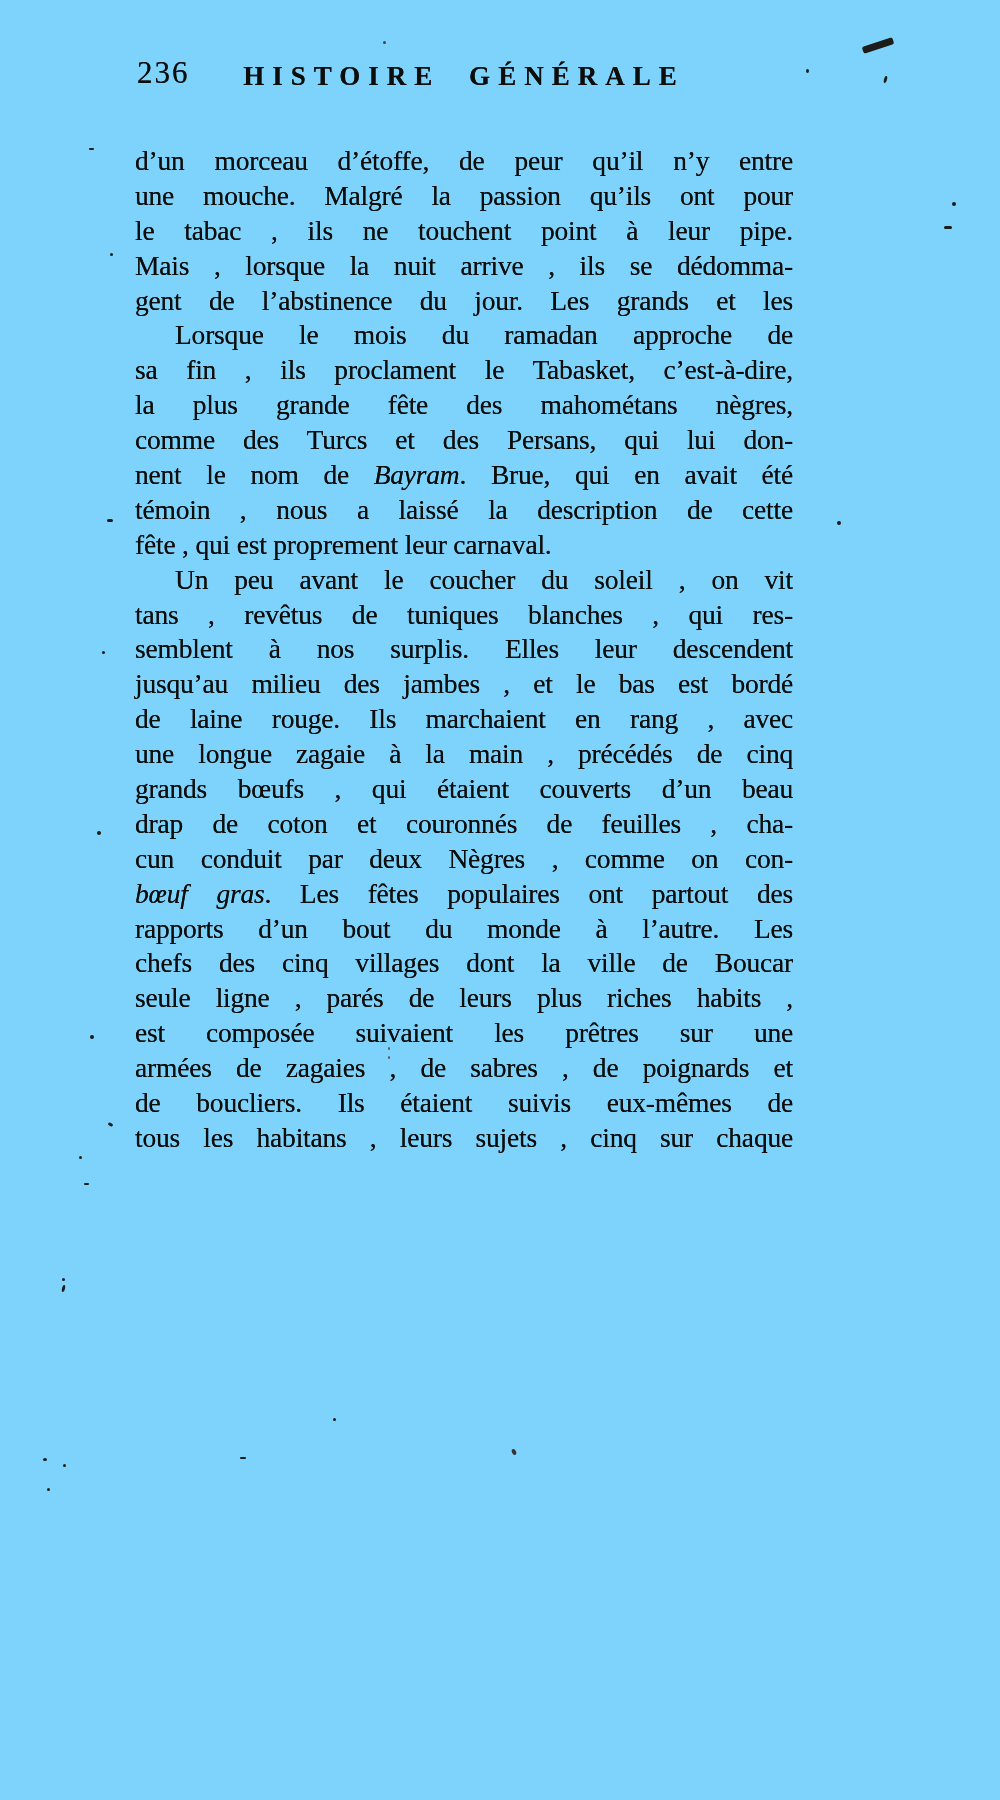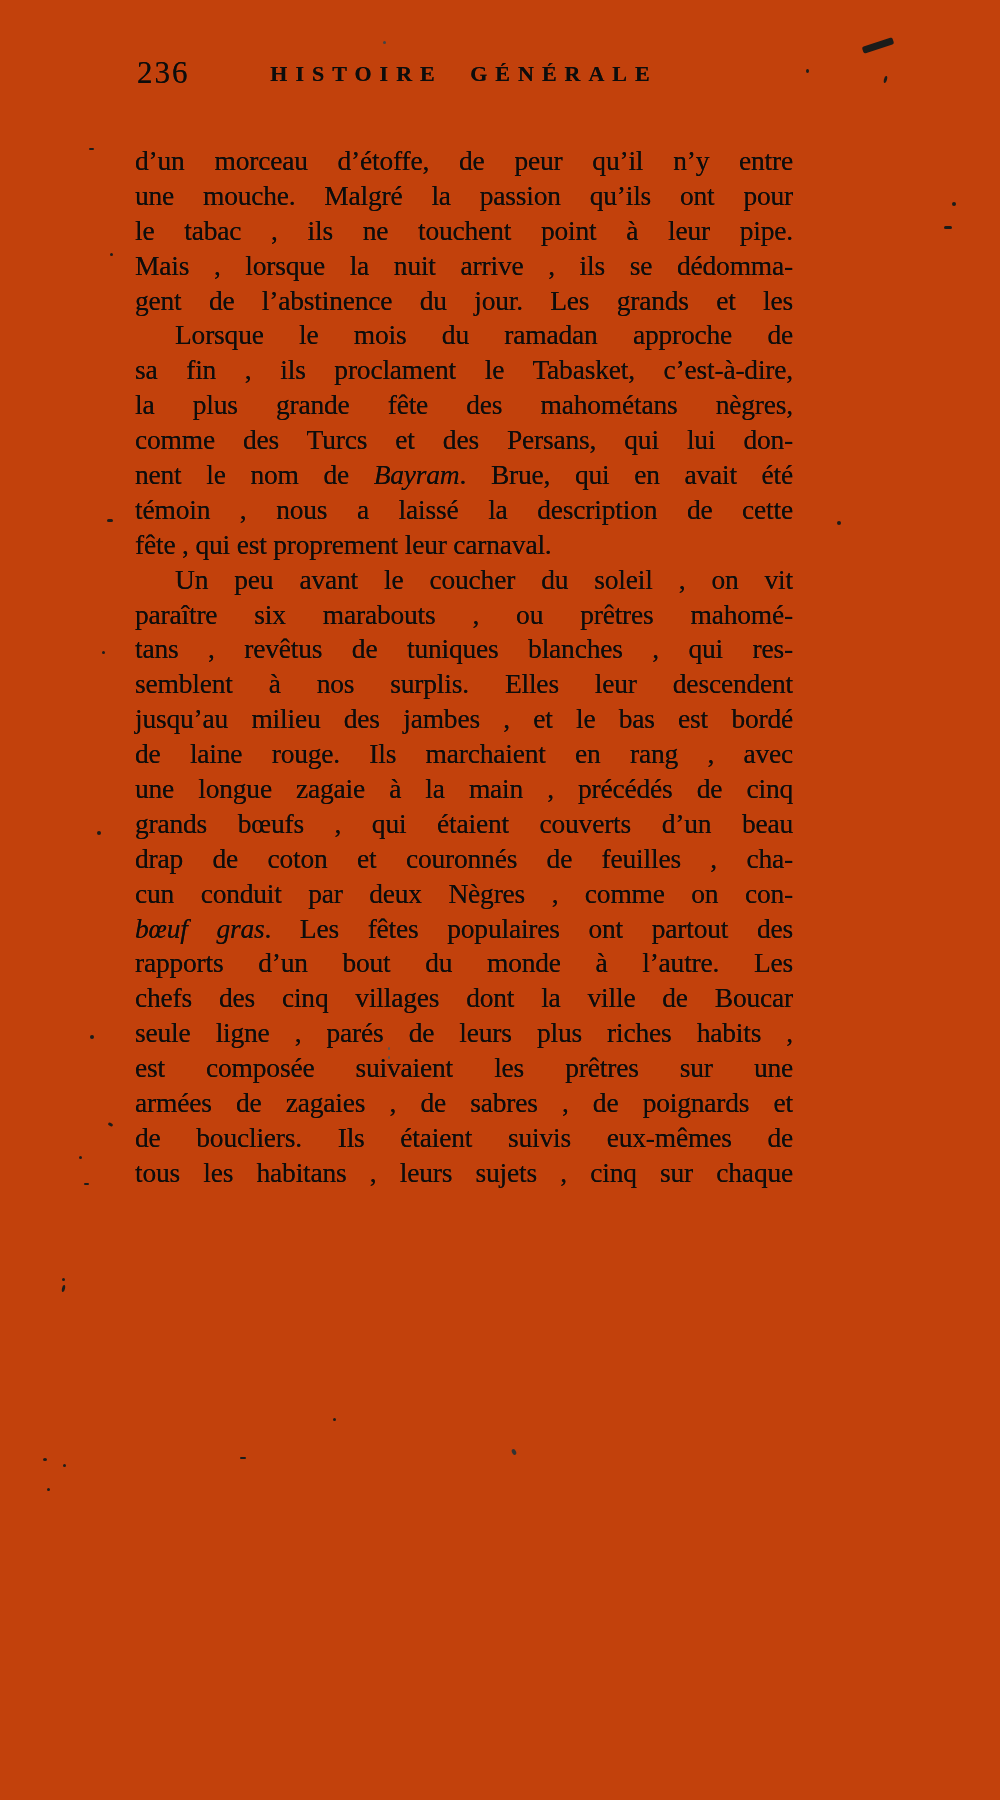--- a/index.html
+++ b/index.html
@@ -19,21 +19,21 @@
     font-size: 31px;
     letter-spacing: 2px;
     text-shadow: 0 0 0.6px rgba(13,13,12,0.8);
   }
   .running-title {
     position: absolute;
     left: 135px;
     top: 61px;
     width: 658px;
     text-align: center;
-    font-size: 22px;
+    font-size: 27px;
     font-weight: bold;
     letter-spacing: 8px;
     word-spacing: 14px;
     white-space: nowrap;
     text-shadow: 0 0 0.5px rgba(13,13,12,0.7);
   }
   .body-text {
     position: absolute;
     left: 135px;
     top: 96px;
@@ -51,40 +51,39 @@
   }
   .line.no-justify { text-align-last: left; }
   .line.indent { text-indent: 40px; }
   .it { font-style: italic; }
   .speck { position: absolute; background: #1c1c1a; border-radius: 50%; }
   .dash  { border-radius: 2px; }
 </style>
 </head>
 <body>
 
-<div class="page" style="background: #c2410c; color: rgb(13, 13, 12);">
+<div class="page" style="background: #7dd3fc; color: rgb(13, 13, 12);">
 
   <div class="pagenum">236</div>
   <div class="running-title">HISTOIRE GÉNÉRALE</div>
 
   <div class="body-text">
       <div class="line"><span>d’un morceau d’étoffe, de peur qu’il n’y entre</span></div>
       <div class="line"><span>une mouche. Malgré la passion qu’ils ont pour</span></div>
       <div class="line"><span>le tabac , ils ne touchent point à leur pipe.</span></div>
       <div class="line"><span>Mais , lorsque la nuit arrive , ils se dédomma-</span></div>
       <div class="line"><span>gent de l’abstinence du jour. Les grands et les</span></div>
       <div class="line indent"><span>Lorsque le mois du ramadan approche de</span></div>
       <div class="line"><span>sa fin , ils proclament le Tabasket, c’est-à-dire,</span></div>
       <div class="line"><span>la plus grande fête des mahométans nègres,</span></div>
       <div class="line"><span>comme des Turcs et des Persans, qui lui don-</span></div>
       <div class="line"><span>nent le nom de </span><span class="it">Bayram</span><span>. Brue, qui en avait été</span></div>
       <div class="line"><span>témoin , nous a laissé la description de cette</span></div>
       <div class="line no-justify"><span>fête , qui est proprement leur carnaval.</span></div>
       <div class="line indent"><span>Un peu avant le coucher du soleil , on vit</span></div>
-      <div class="line"><span>paraître six marabouts , ou prêtres mahomé-</span></div>
       <div class="line"><span>tans , revêtus de tuniques blanches , qui res-</span></div>
       <div class="line"><span>semblent à nos surplis. Elles leur descendent</span></div>
       <div class="line"><span>jusqu’au milieu des jambes , et le bas est bordé</span></div>
       <div class="line"><span>de laine rouge. Ils marchaient en rang , avec</span></div>
       <div class="line"><span>une longue zagaie à la main , précédés de cinq</span></div>
       <div class="line"><span>grands bœufs , qui étaient couverts d’un beau</span></div>
       <div class="line"><span>drap de coton et couronnés de feuilles , cha-</span></div>
       <div class="line"><span>cun conduit par deux Nègres , comme on con-</span></div>
       <div class="line"><span class="it">bœuf gras</span><span>. Les fêtes populaires ont partout des</span></div>
       <div class="line"><span>rapports d’un bout du monde à l’autre. Les</span></div>

